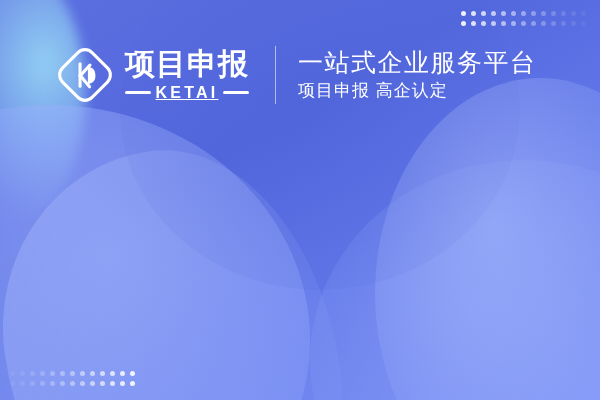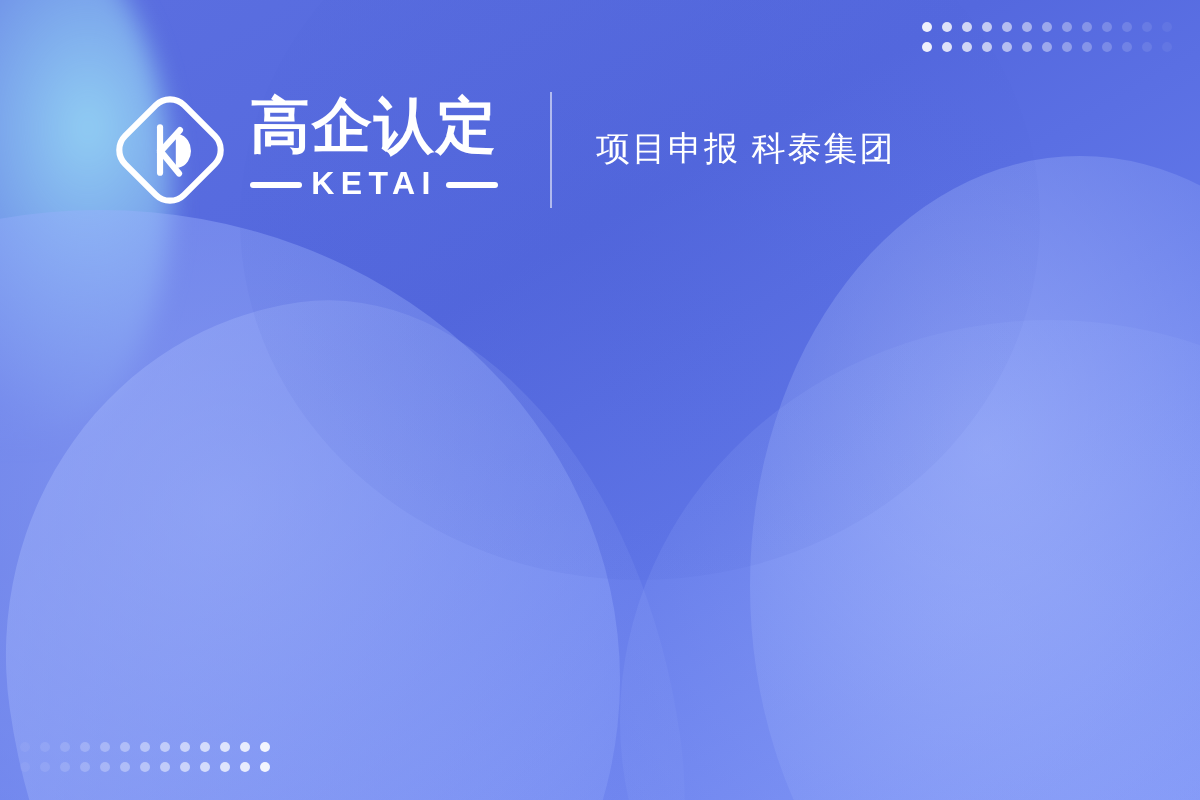--- a/index.html
+++ b/index.html
@@ -186,20 +186,21 @@
     background: #ffffff;
     border-radius: 2px;
     min-width: 11px;
   }
   .logo-en {
     font-size: 16px;
     font-weight: 700;
     color: #ffffff;
     letter-spacing: 3.2px;
     white-space: nowrap;
+    text-decoration: underline;
   }
 
   .divider {
     width: 1px;
     height: 58px;
     background: rgba(255,255,255,0.55);
     margin: 0 22px 0 26px;
   }
 
   .tagline {
@@ -327,31 +328,32 @@
           <g fill="none" stroke="#ffffff" stroke-width="3.4" stroke-linecap="round" stroke-linejoin="round">
             <rect x="9" y="9" width="46" height="46" rx="11" ry="11" transform="rotate(45 32 32)"></rect>
             <path d="M26.5 19.5 L26.5 44.5"></path>
             <path d="M26.5 33.2 L37.5 21.0"></path>
             <path d="M26.5 32.2 L37.0 45.0"></path>
             <path d="M36.5 24.5 C44.2 26.4 44.2 38.6 36.5 40.5 L36.5 24.5 Z" fill="#ffffff" stroke-width="2.6"></path>
           </g>
         </svg>
       </div>
       <div class="logo-word">
-        <div class="logo-cn">高企认定</div>
+        <div class="logo-cn">项目申报</div>
         <div class="logo-en-row">
           <span class="rule"></span>
           <span class="logo-en">KETAI</span>
           <span class="rule"></span>
         </div>
       </div>
     </div>
 
     <div class="divider"></div>
 
     <div class="tagline">
-      <div class="tagline-sub">项目申报 科泰集团</div>
+      <div class="tagline-main">一站式企业服务平台</div>
+      <div class="tagline-sub">项目申报 高企认定</div>
     </div>
 
   </div>
 
 
 </div>
 
 </body></html>

